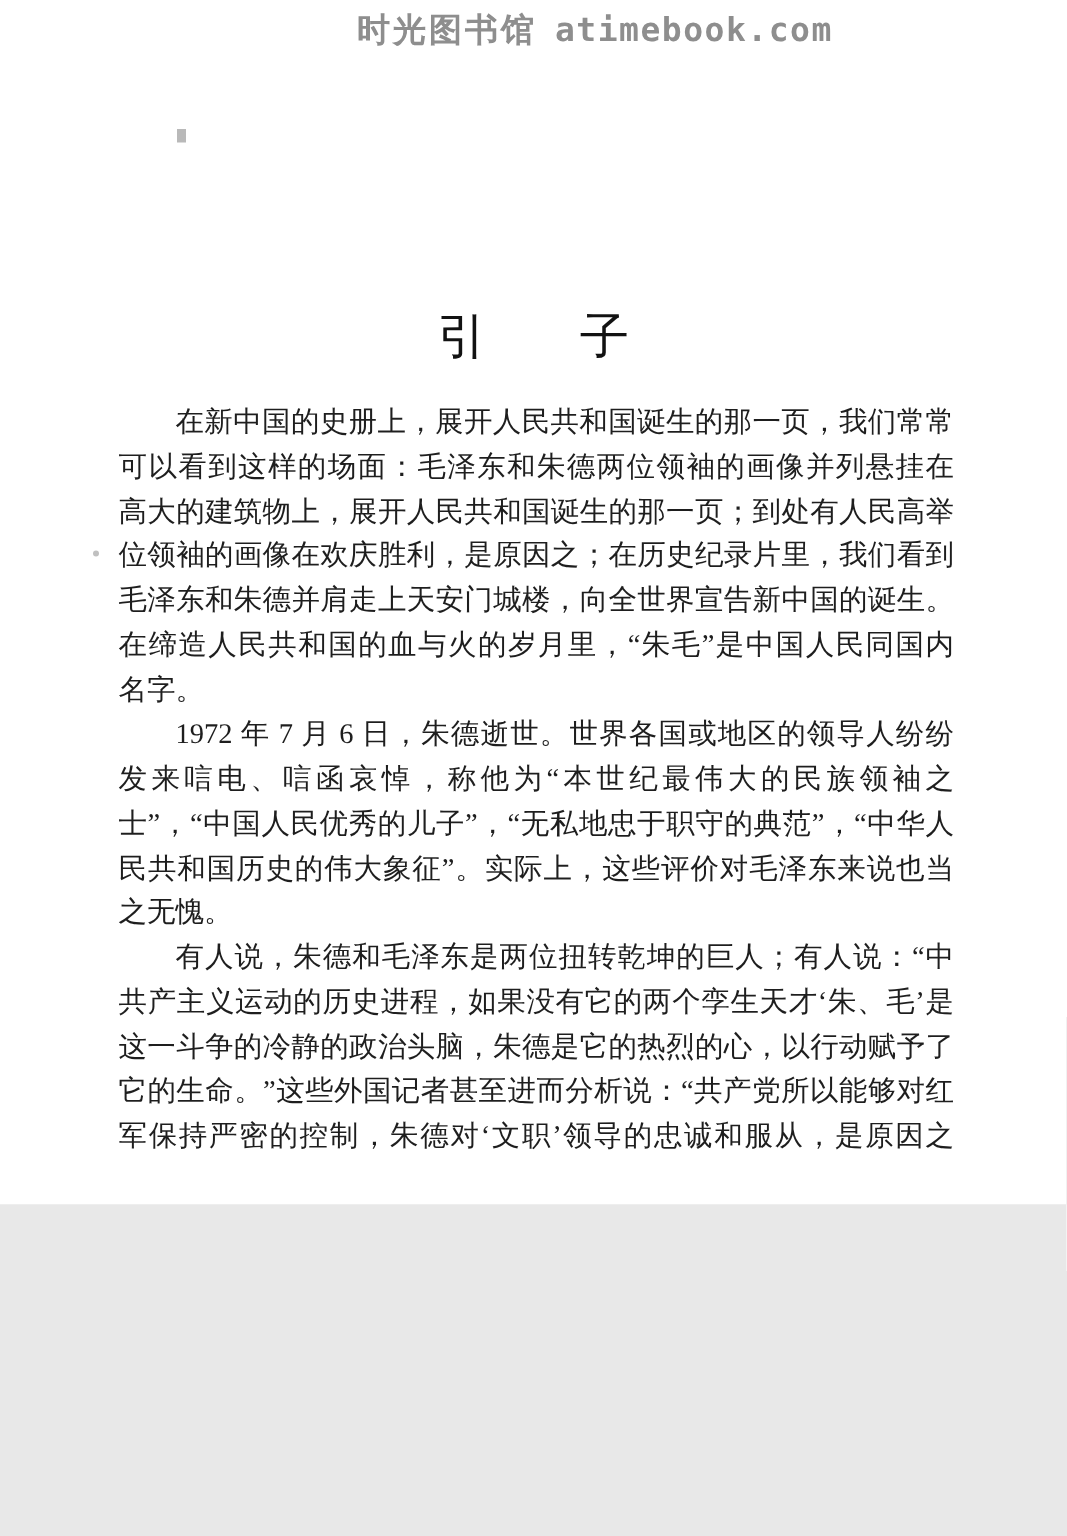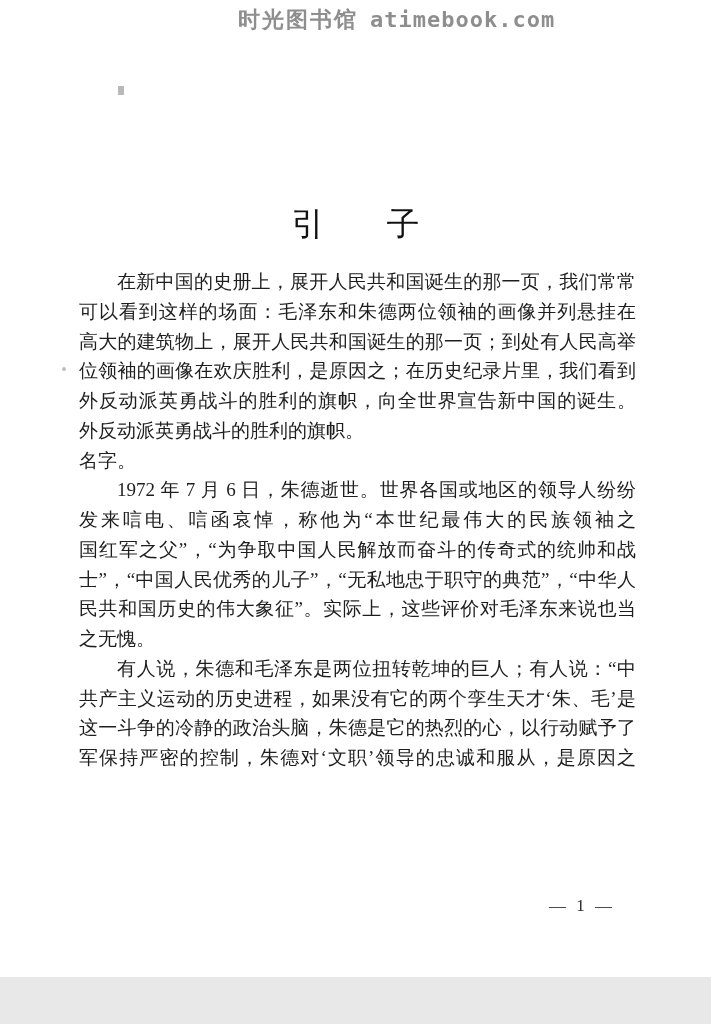--- a/index.html
+++ b/index.html
@@ -1,19 +1,19 @@
 <!DOCTYPE html>
 <html><head>
 <meta charset="utf-8">
 <style>
   html, body { margin: 0; padding: 0; background: #e8e8e8; }
   .page {
     position: relative;
     width: 711px;
-    height: 977px;
+    height: 803px;
     background: #ffffff;
     font-family: "Liberation Serif", "DejaVu Serif", serif;
     overflow: hidden;
   }
   .watermark {
     position: absolute;
     top: 5px;
     left: 238px;
     color: #8e8e8e;
     font-size: 22px;
@@ -88,33 +88,33 @@
     <span>引</span>
     <span>子</span>
   </div>
 
   <div class="body-text">
 
     <div class="line indent">在新中国的史册上，展开人民共和国诞生的那一页，我们常常</div>
     <div class="line">可以看到这样的场面：毛泽东和朱德两位领袖的画像并列悬挂在</div>
     <div class="line">高大的建筑物上，展开人民共和国诞生的那一页；到处有人民高举两</div>
     <div class="line">位领袖的画像在欢庆胜利，是原因之；在历史纪录片里，我们看到</div>
-    <div class="line">外反动派英勇战斗的胜利的旗帜，向全世界宣告新中国的诞生。</div>
-    <div class="line short">外反动派英勇战斗的胜利的旗帜。</div>
+    <div class="line">毛泽东和朱德并肩走上天安门城楼，向全世界宣告新中国的诞生。</div>
+    <div class="line">在缔造人民共和国的血与火的岁月里，“朱毛”是中国人民同国内</div>
 
     <div class="line short">名字。</div>
 
     <div class="line indent">1972 年 7 月 6 日，朱德逝世。世界各国或地区的领导人纷纷</div>
     <div class="line">发来唁电、唁函哀悼，称他为“本世纪最伟大的民族领袖之一”，“中</div>
-    <div class="line">国红军之父”，“为争取中国人民解放而奋斗的传奇式的统帅和战</div>
     <div class="line">士”，“中国人民优秀的儿子”，“无私地忠于职守的典范”，“中华人</div>
     <div class="line">民共和国历史的伟大象征”。实际上，这些评价对毛泽东来说也当</div>
     <div class="line short">之无愧。</div>
 
     <div class="line indent">有人说，朱德和毛泽东是两位扭转乾坤的巨人；有人说：“中国</div>
     <div class="line">共产主义运动的历史进程，如果没有它的两个孪生天才‘朱、毛’是</div>
     <div class="line">这一斗争的冷静的政治头脑，朱德是它的热烈的心，以行动赋予了</div>
+    <div class="line">它的生命。”这些外国记者甚至进而分析说：“共产党所以能够对红</div>
     <div class="line">军保持严密的控制，朱德对‘文职’领导的忠诚和服从，是原因之</div>
   </div>
 
   <div class="page-num">— 1 —</div>
 
 </div>
 
 </body></html>

